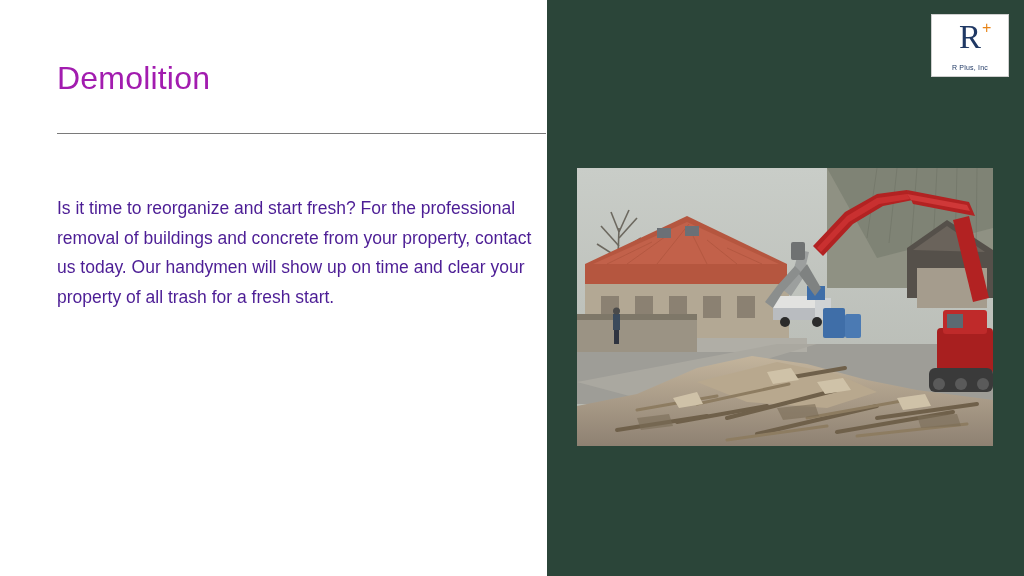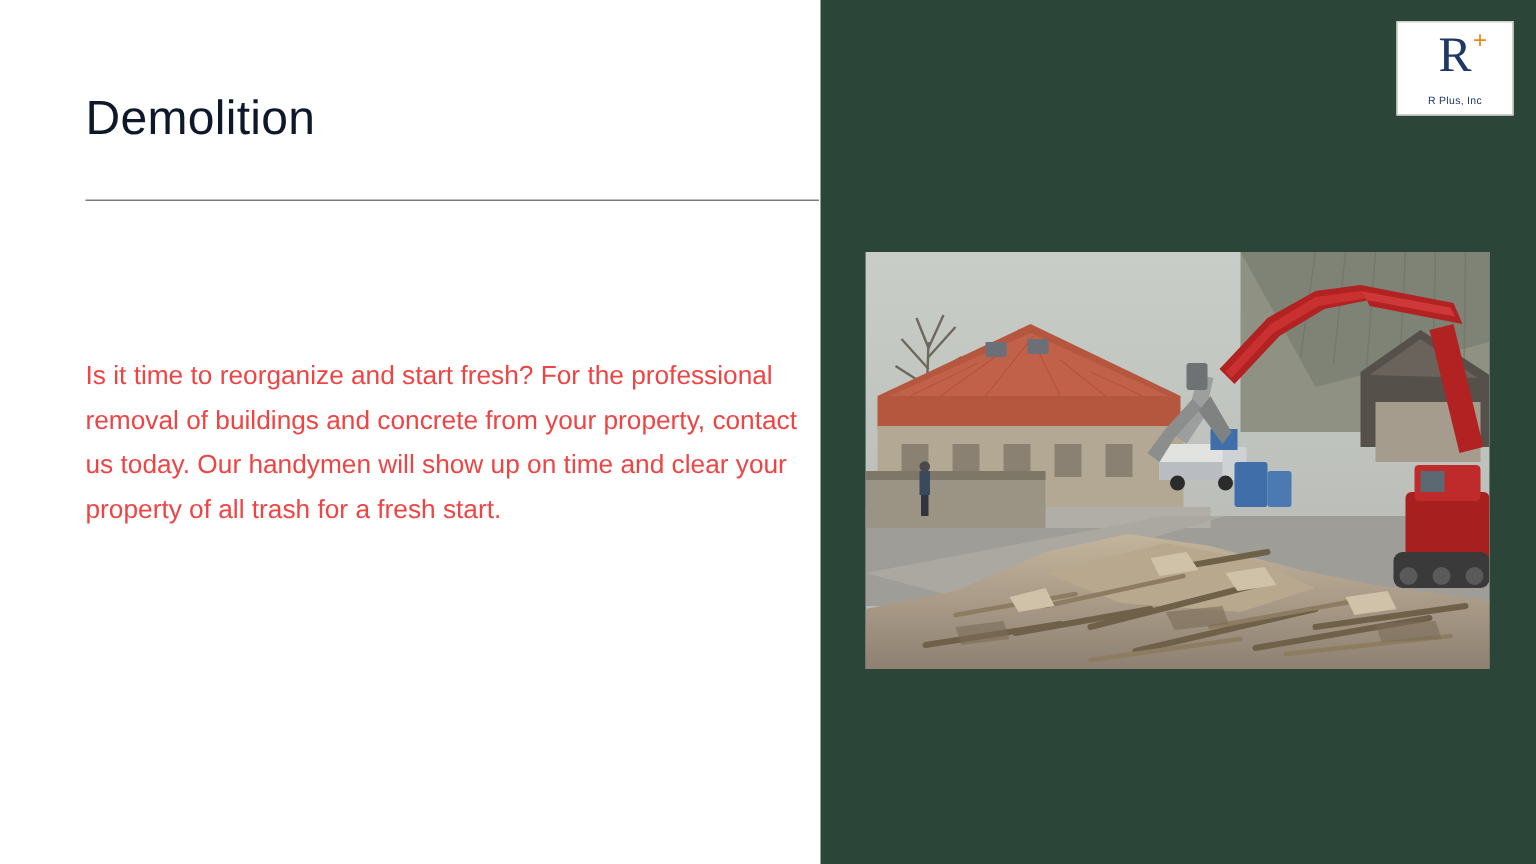--- a/index.html
+++ b/index.html
@@ -69,42 +69,41 @@
     font-size: 7px;
     color: #1f3864;
     font-family: Liberation Sans, sans-serif;
     letter-spacing: 0.2px;
   }
   .title {
     position: absolute;
     left: 57px;
     top: 56px;
     font-size: 32px;
-    color: #0f172a;
+    color: #a21caf;
     font-weight: normal;
     letter-spacing: 0.2px;
     line-height: 44px;
   }
   .divider {
     position: absolute;
     left: 57px;
     top: 133px;
     width: 489px;
     height: 1px;
     background: #7a7a7a;
   }
   .body-text {
     position: absolute;
     left: 57px;
     top: 194px;
     width: 480px;
     font-size: 17.5px;
-    color: #ef4444;
+    color: #4c1d95;
     line-height: 29.5px;
-    margin-top: 42px;
   }
   .body-text p {
     margin: 0 0 29px 0;
   }
   .photo {
     position: absolute;
     left: 577px;
     top: 168px;
     width: 416px;
     height: 278px;

